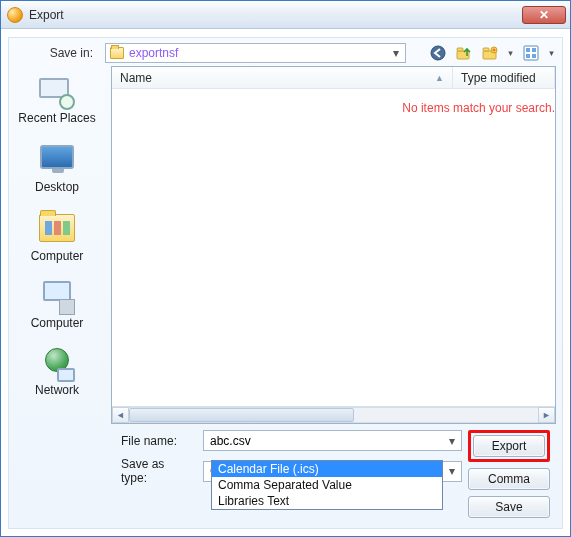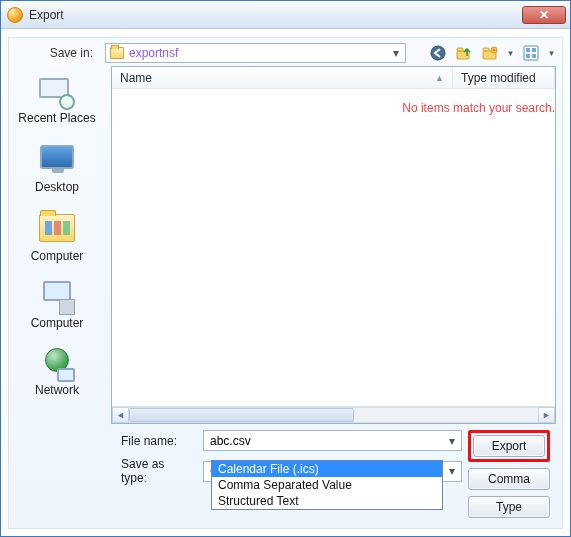--- a/index.html
+++ b/index.html
@@ -268,26 +268,26 @@
                 <div class="txt">Comma Separated Value</div>
                 <div class="dd">▾</div>
               </div>
             </div>
           </div>
           <div class="btns">
             <div class="highlight-export">
               <div class="xpbtn">Export</div>
             </div>
             <div class="xpbtn">Comma</div>
-            <div class="xpbtn">Type</div>
+            <div class="xpbtn">Save</div>
           </div>
         </div>
       </div>
     </div>
 
     <div class="dropdown-open" id="type-options">
         <div class="opt sel">Calendar File (.ics)</div>
         <div class="opt">Comma Separated Value</div>
-        <div class="opt">Structured Text</div>
+        <div class="opt">Libraries Text</div>
       </div>
 
   </div>
 </div>
 
 </body></html>

